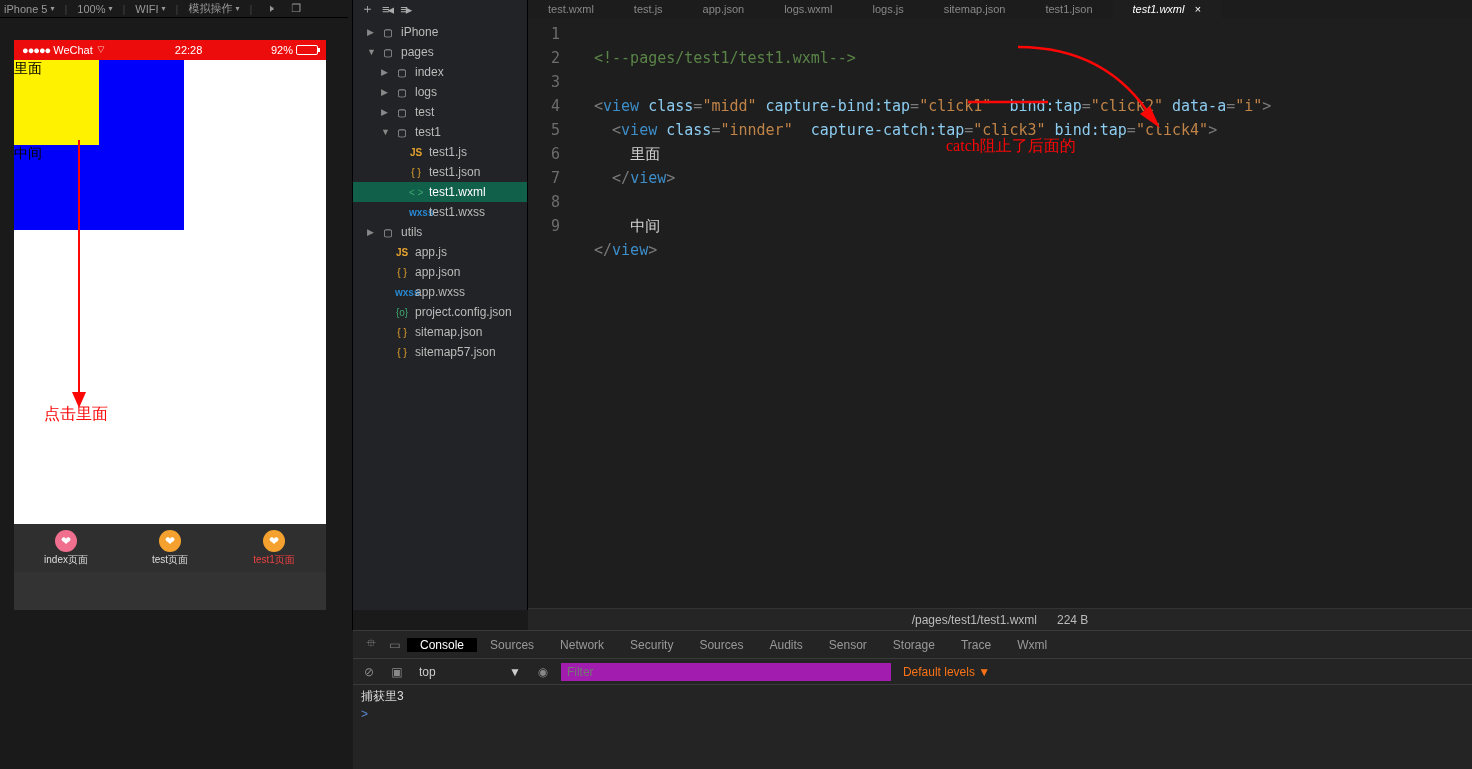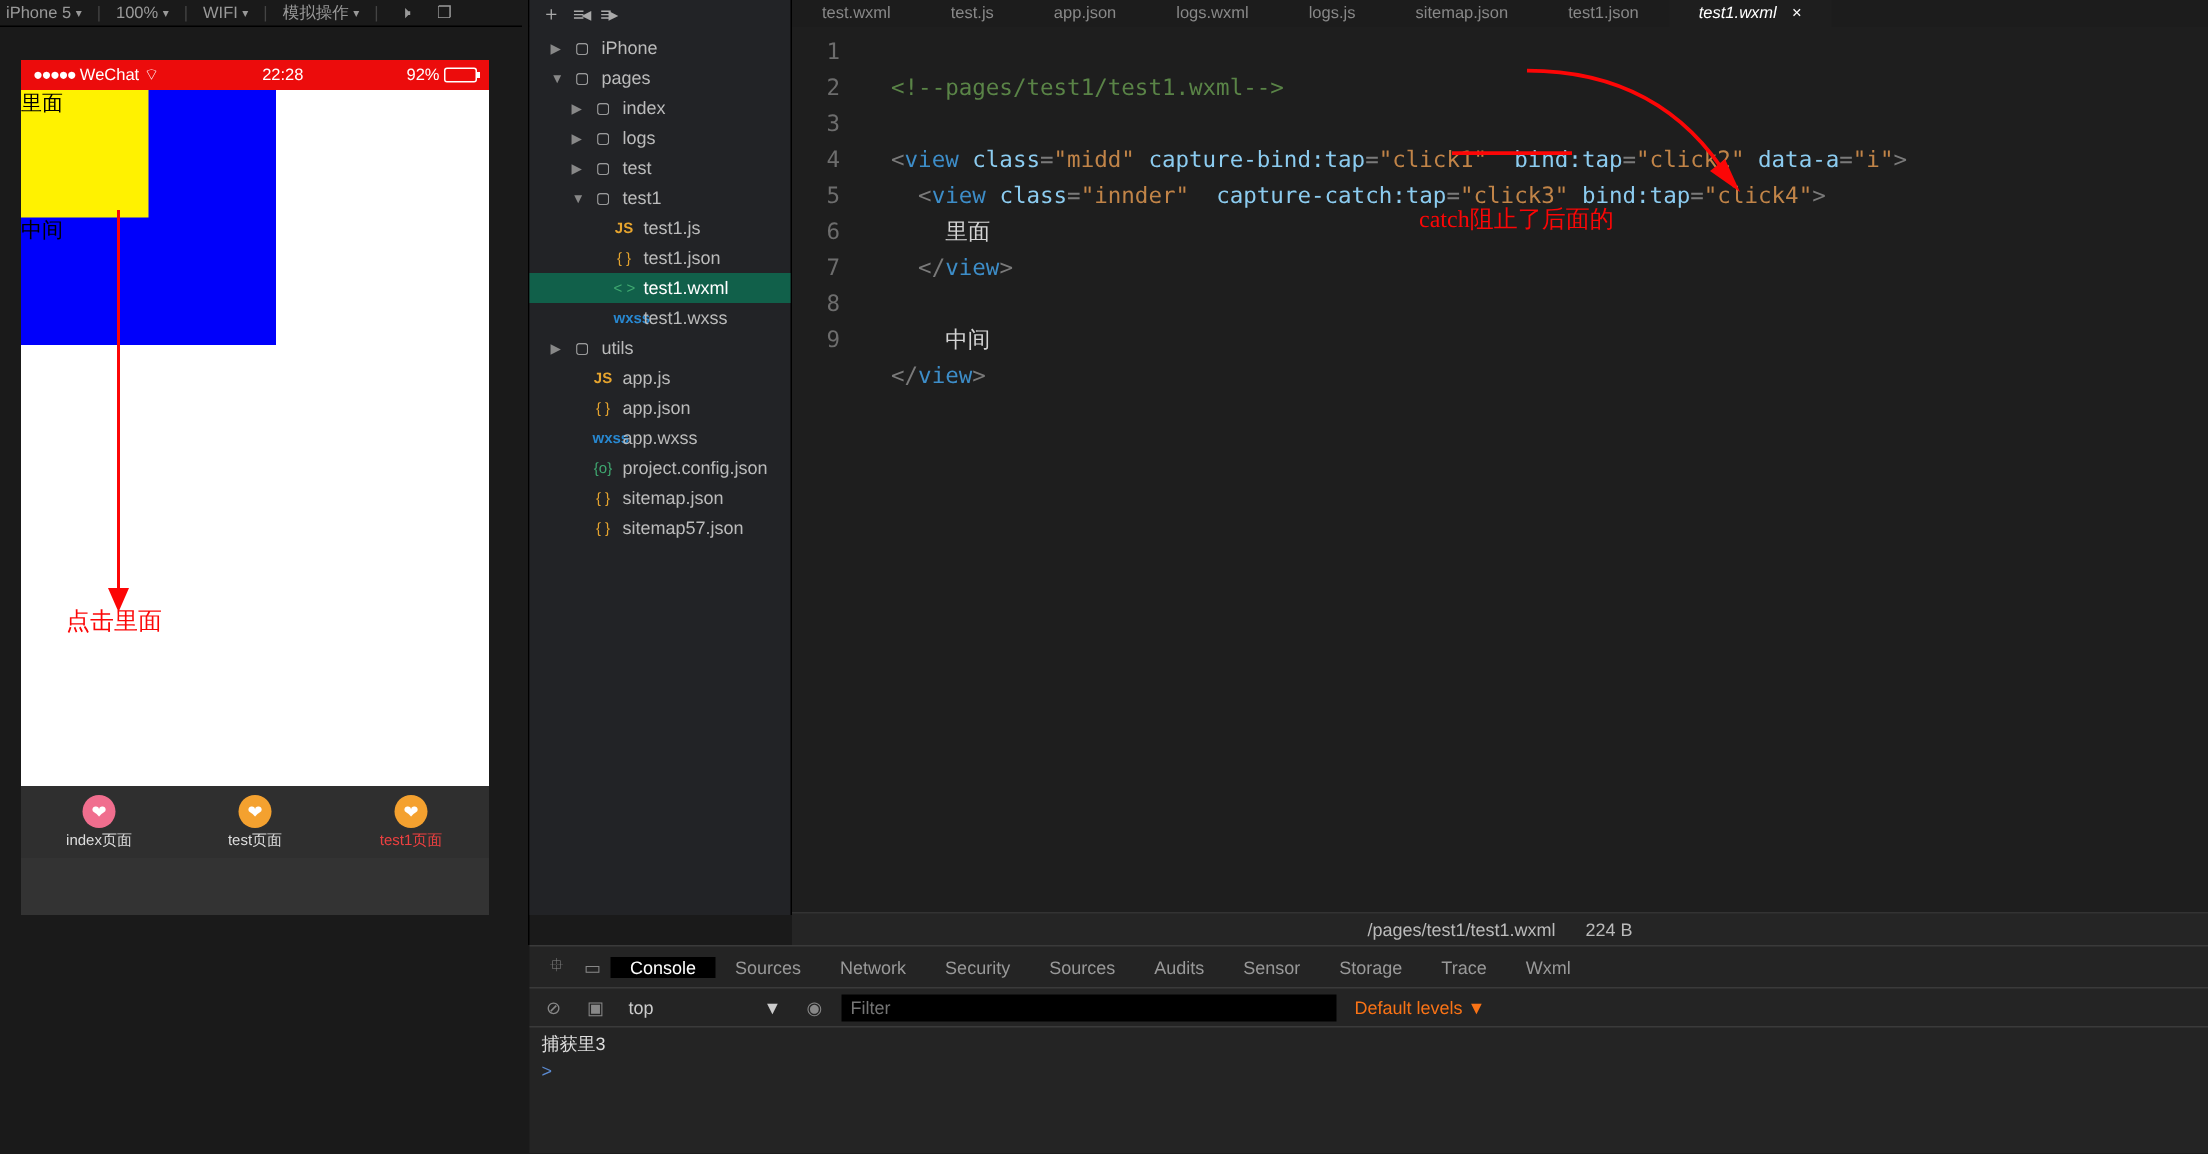--- a/index.html
+++ b/index.html
@@ -83,21 +83,21 @@
 
 
 .devtools{position:absolute; left:353px; top:630px; right:0; bottom:0; background:#242424; border-top:1px solid #3a3a3a;}
 .dt-tabs{height:28px; display:flex; align-items:center; gap:0; padding:0 6px; font-size:12px; color:#999; border-bottom:1px solid #3a3a3a;}
 .dt-ico{width:24px; text-align:center; color:#888;}
 .dt-tab{padding:0 13px; height:28px; line-height:28px; cursor:pointer;}
 .dt-tab.active{background:#000; color:#fff;}
 .dt-bar{height:26px; display:flex; align-items:center; gap:8px; padding:0 6px; border-bottom:1px solid #3a3a3a; font-size:12px;}
 .dt-bar .ic{width:20px; text-align:center; color:#888;}
 .dt-sel{background:transparent; border:none; color:#ccc; font-size:12px; padding:0 4px;}
-.dt-filter{background:#000000; border:none; color:#ccc; padding:2px 6px; font-size:12px; width:330px; height:18px;}
+.dt-filter{background:#a21caf; border:none; color:#ccc; padding:2px 6px; font-size:12px; width:330px; height:18px;}
 .dt-levels{color:#f97316; margin-left:4px;}
 .dt-console{padding:2px 8px; font-size:12px; line-height:18px;}
 .dt-row{color:#ddd;}
 .dt-prompt{color:#5b8ad0;}
 
 .vsep{position:absolute; left:348px; top:0; width:5px; height:630px; background:#1a1a1a; border-right:1px solid #000;}
 </style>
 </head>
 <body>
 

